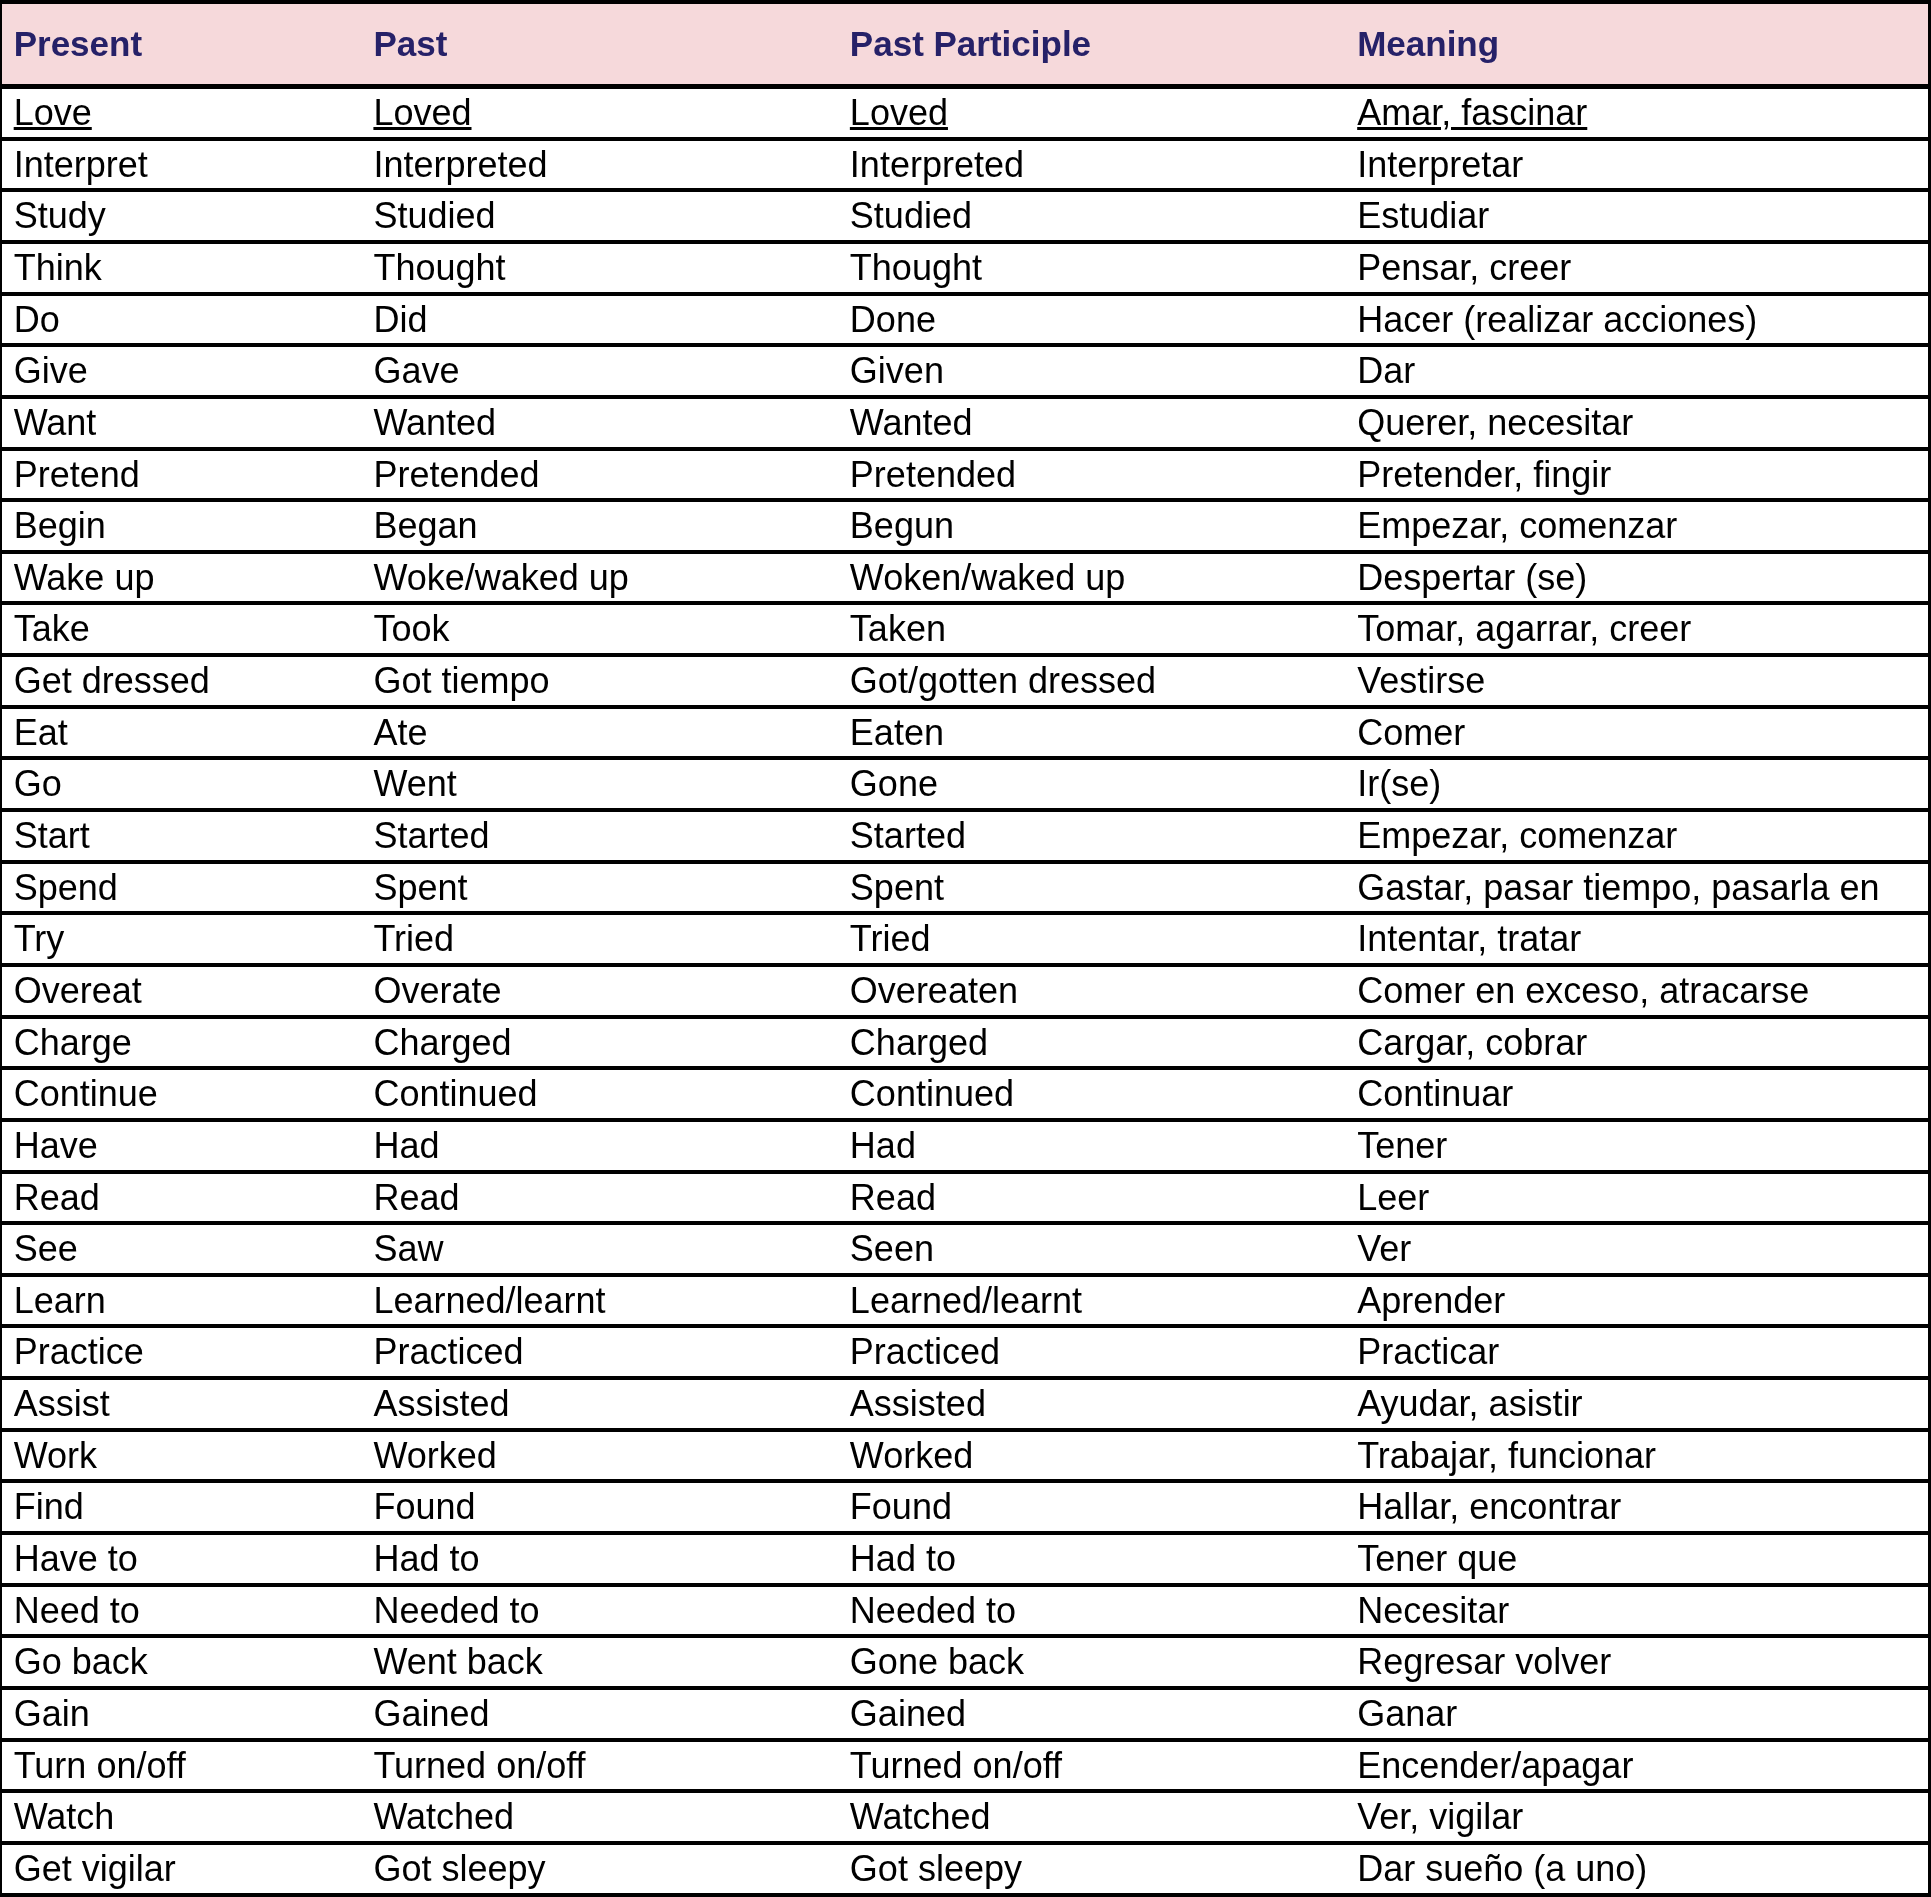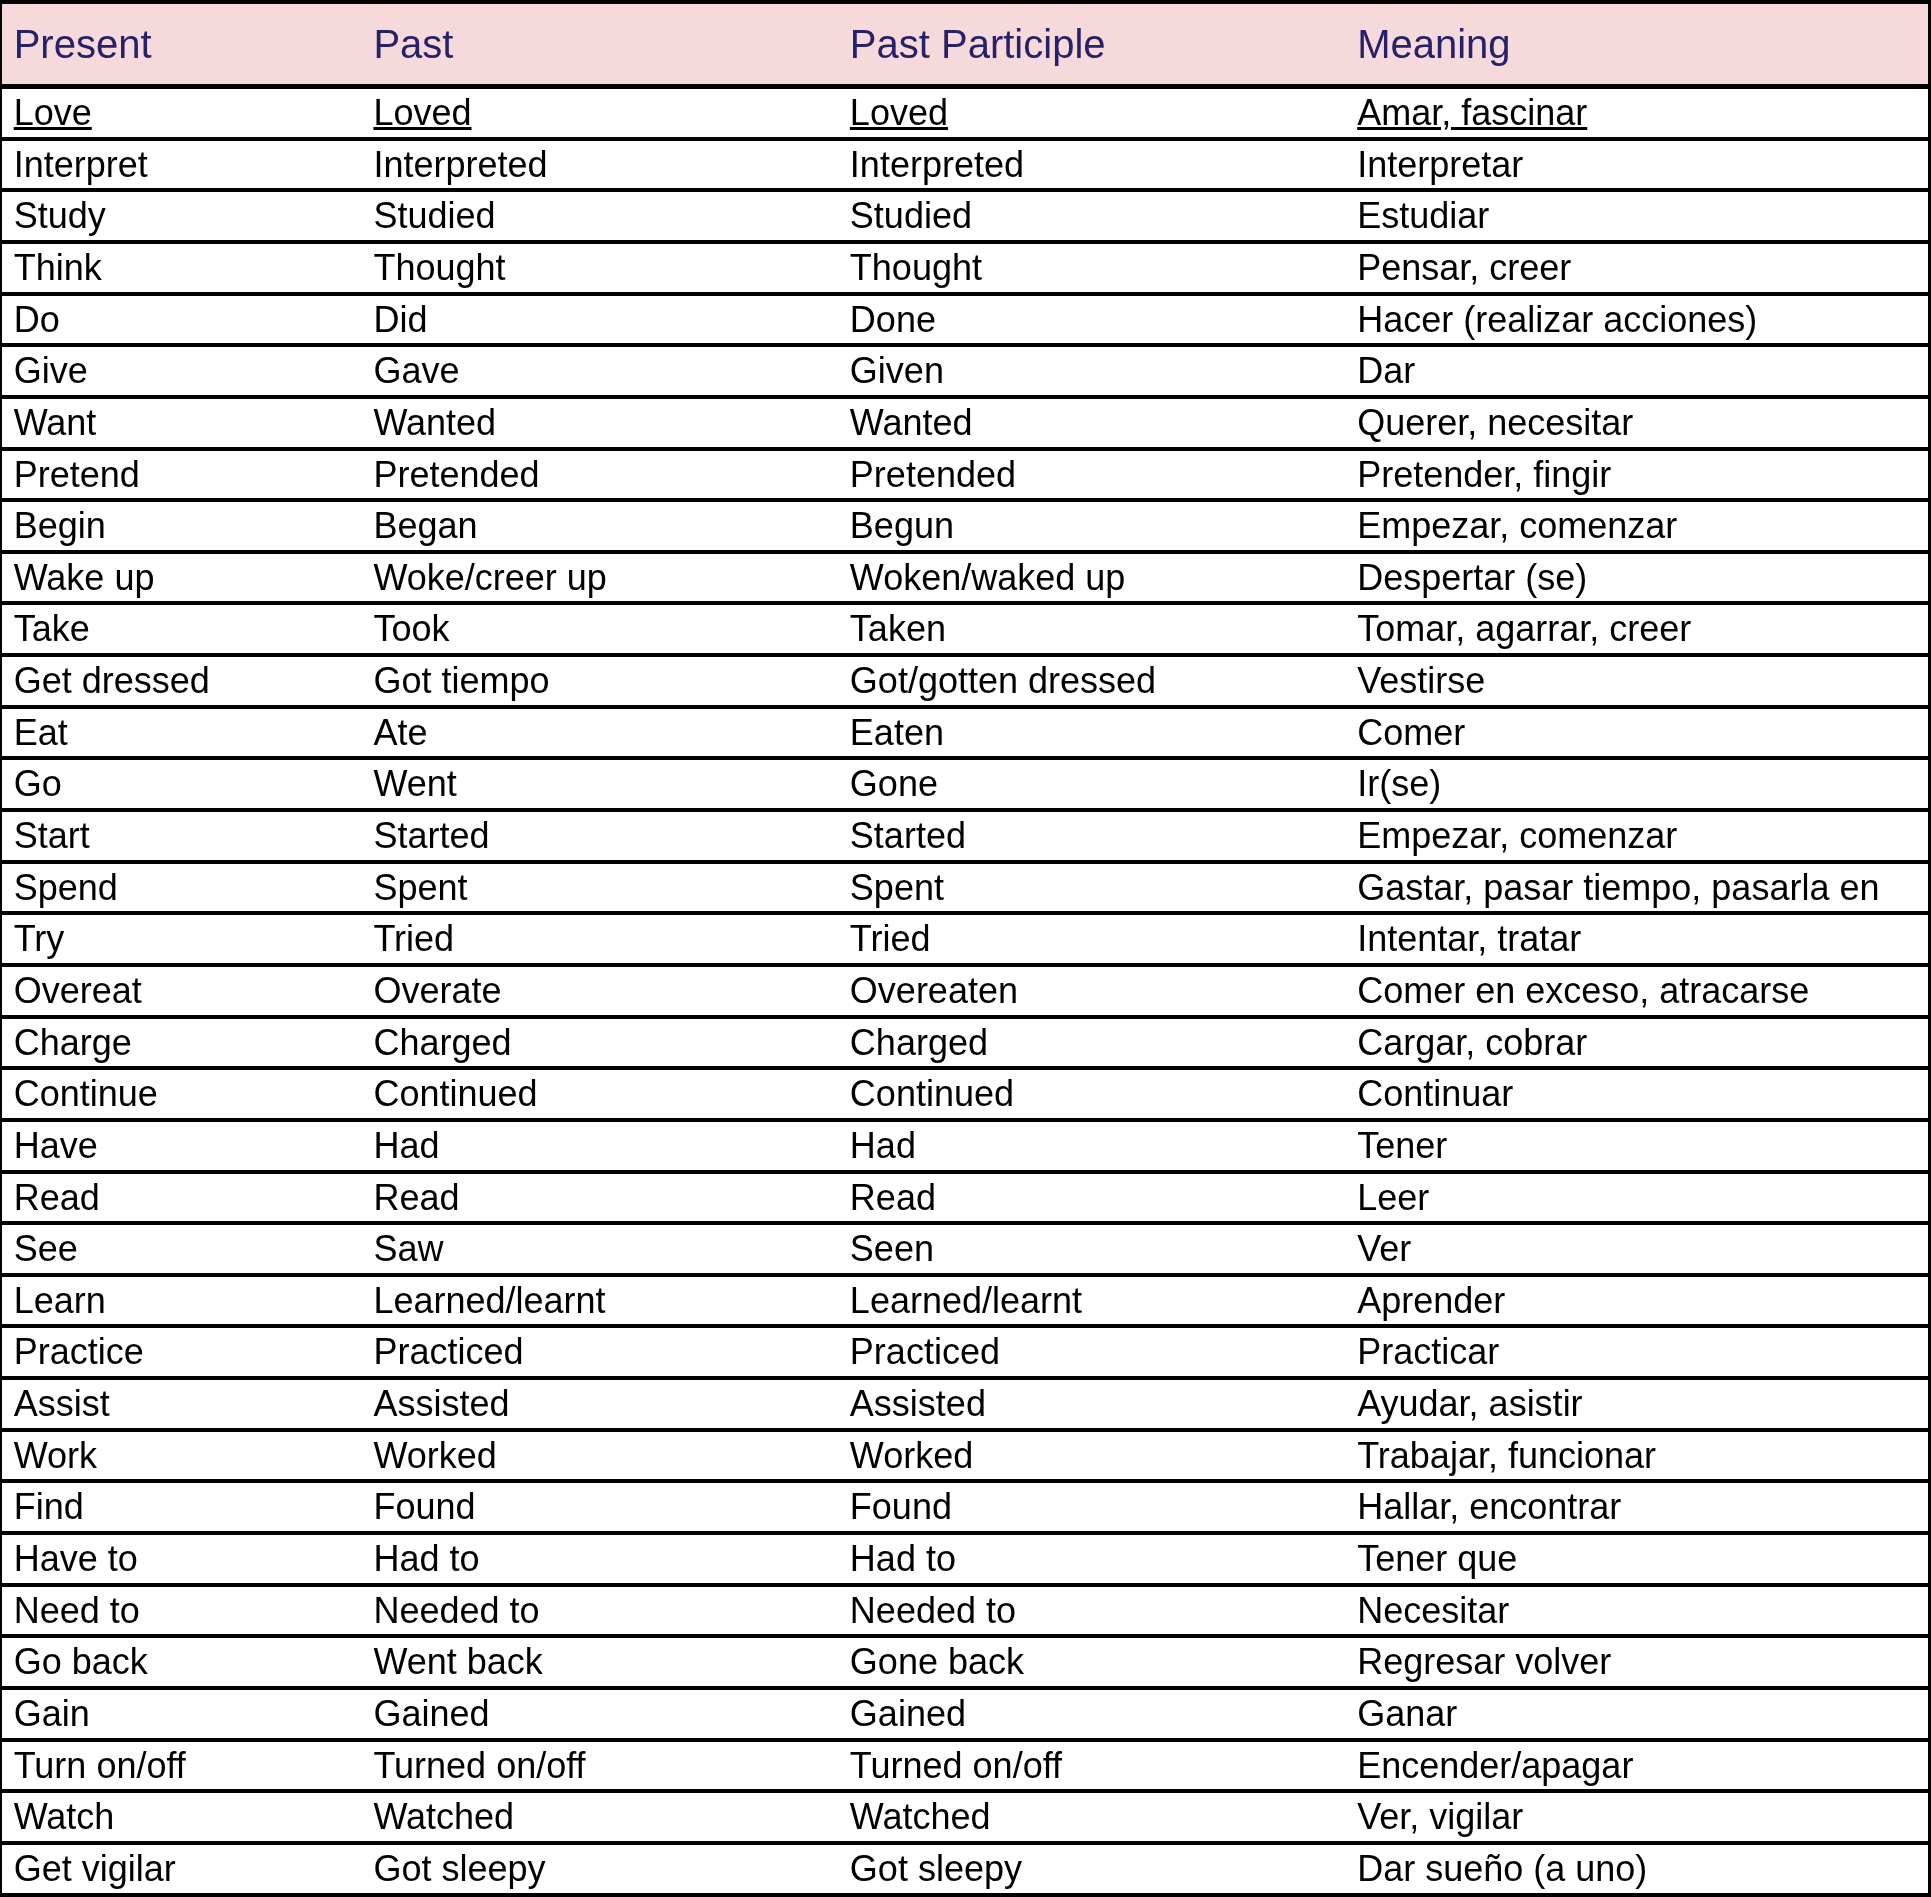--- a/index.html
+++ b/index.html
@@ -24,22 +24,22 @@
     border-left: 2.9px solid var(--border, #000);
     border-right: 4.9px solid var(--border, #000);
   }
   col.c1 { width: 18.7%; }
   col.c2 { width: 24.7%; }
   col.c3 { width: 26.3%; }
   col.c4 { width: 30.3%; }
   thead th {
     background: var(--header-bg, #f6d9db);
     color: var(--header-text, #262168);
-    font-size: 40px;
-    font-weight: normal;
+    font-size: 35px;
+    font-weight: bold;
     text-align: left;
     vertical-align: middle;
     padding: 0 0 0 11.7px;
     height: 80px;
     border-bottom: 5.9px solid var(--border, #000);
     white-space: nowrap;
     overflow: hidden;
   }
   tbody td {
     color: #000000;
@@ -124,21 +124,21 @@
           <td>Pretender, fingir</td>
         </tr>
         <tr>
           <td>Begin</td>
           <td>Began</td>
           <td>Begun</td>
           <td>Empezar, comenzar</td>
         </tr>
         <tr>
           <td>Wake up</td>
-          <td>Woke/creer up</td>
+          <td>Woke/waked up</td>
           <td>Woken/waked up</td>
           <td>Despertar (se)</td>
         </tr>
         <tr>
           <td>Take</td>
           <td>Took</td>
           <td>Taken</td>
           <td>Tomar, agarrar, creer</td>
         </tr>
         <tr>

